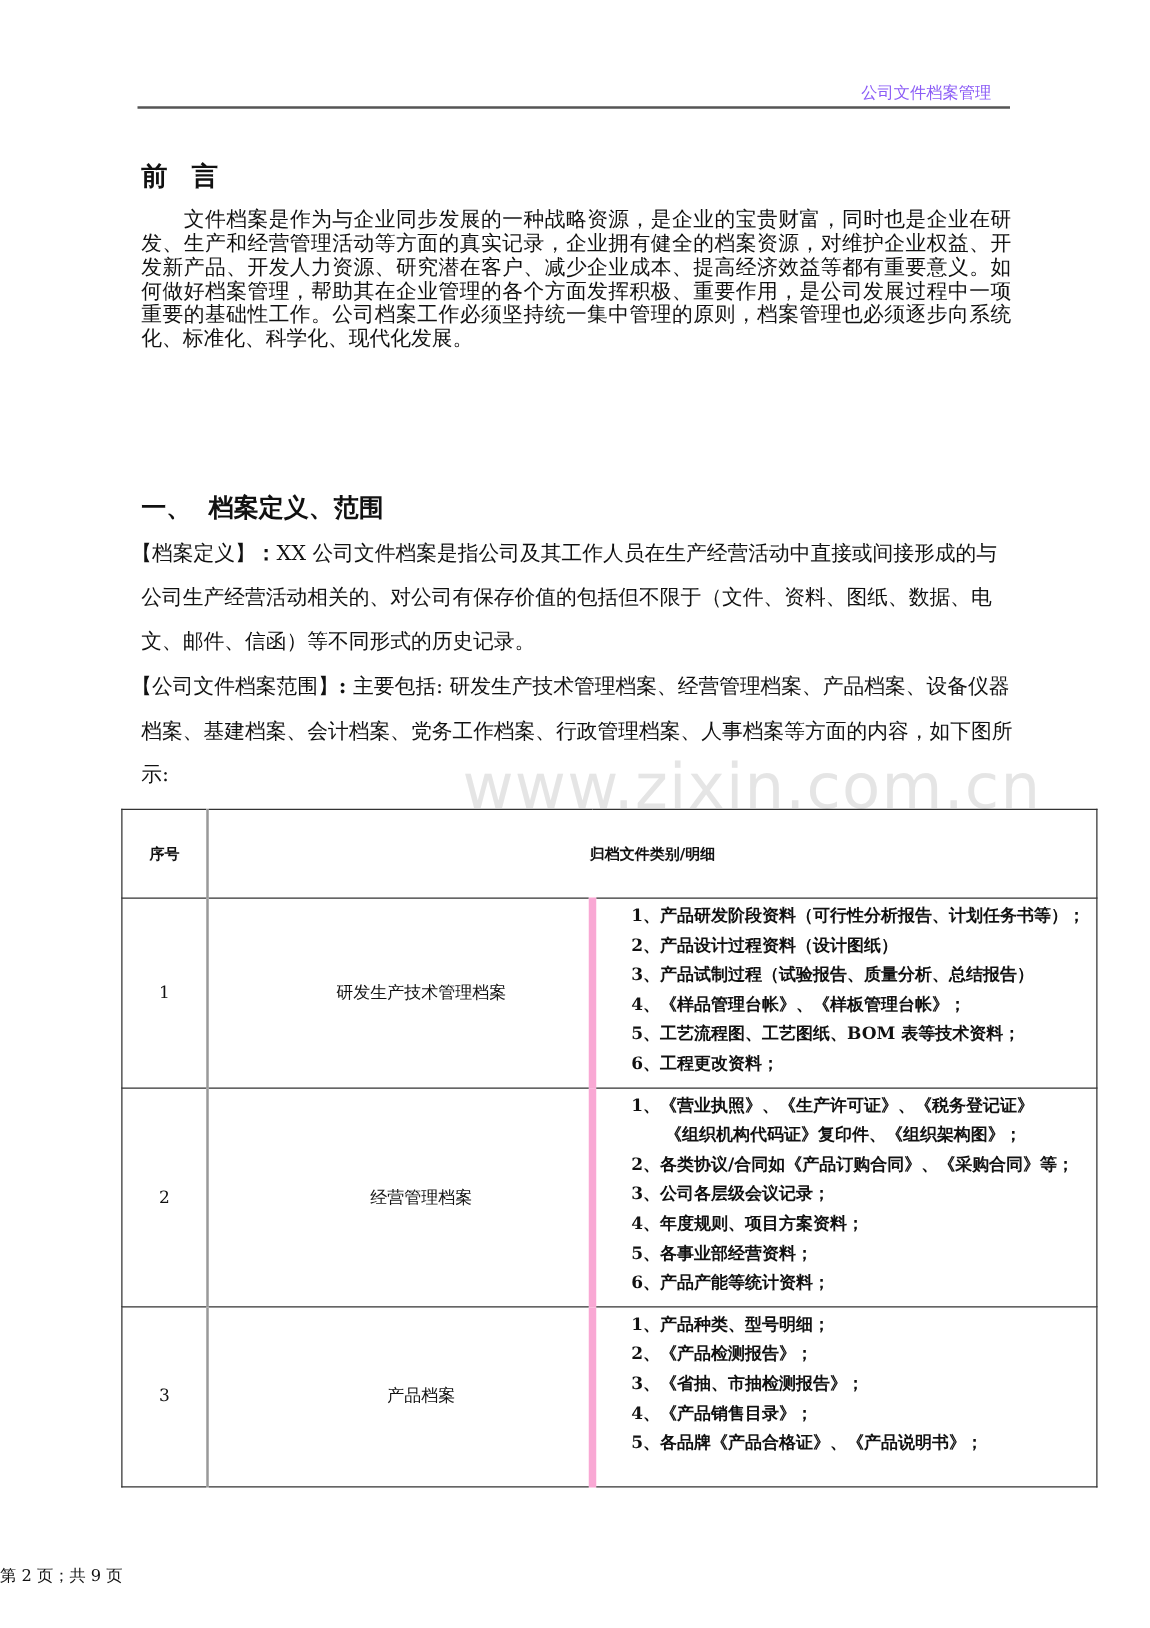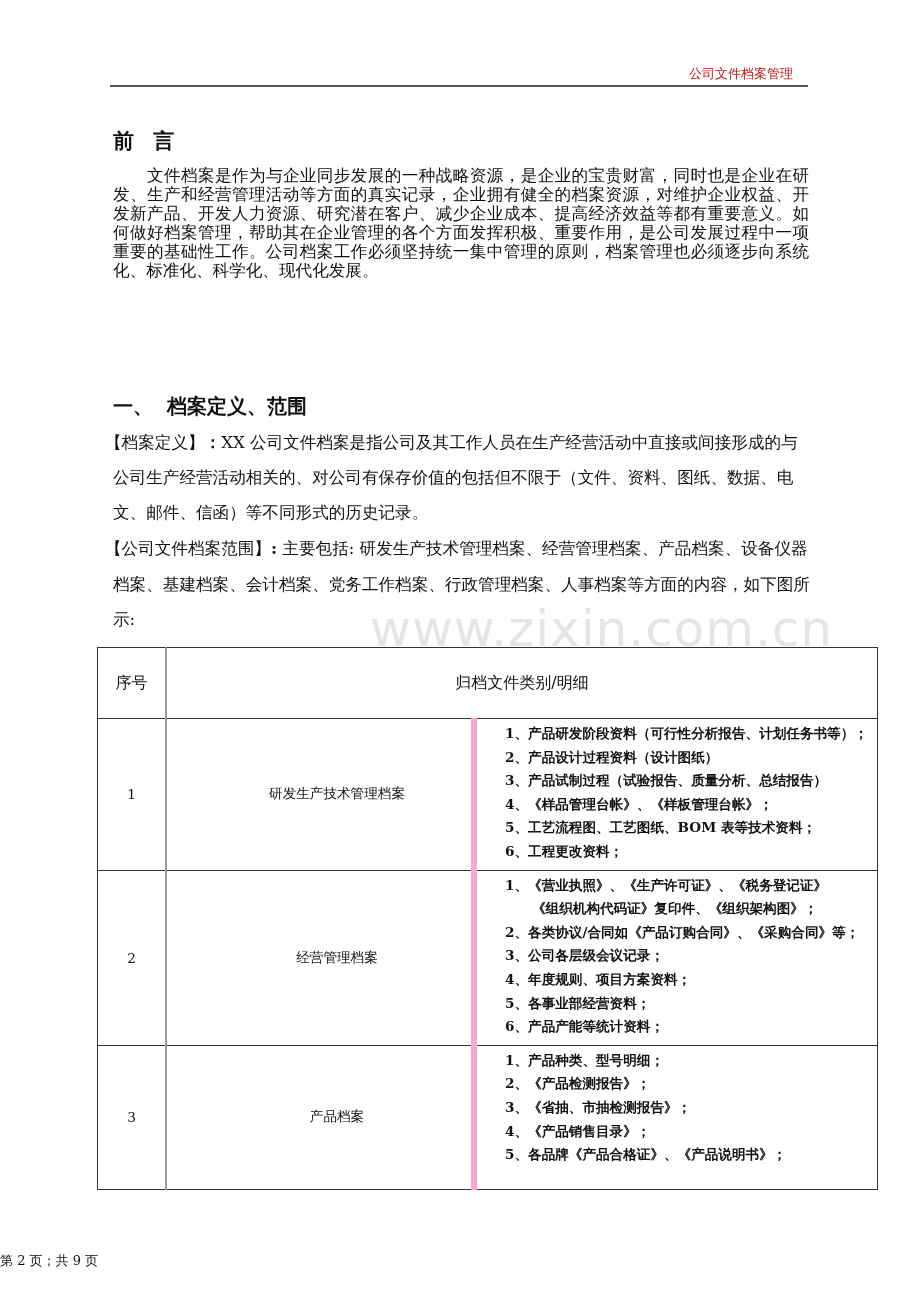--- a/index.html
+++ b/index.html
@@ -1,36 +1,36 @@
 <!DOCTYPE html>
 <html><head>
 <meta charset="utf-8">
 <style>
   html, body { margin: 0; padding: 0; background: #ffffff; }
   body { width: 920px; height: 1302px; position: relative; overflow: hidden;
          font-family: "DejaVu Serif", "Liberation Serif", serif; color: #111; }
   .page-header { position: absolute; left: 110px; top: 60px; width: 698px; height: 25px;
                  border-bottom: 2px solid #555; }
   .page-header .title { position: absolute; right: 15px; top: 5px; font-size: 13px;
-                        font-family: "DejaVu Sans", sans-serif; color: #b91c1c; }
+                        font-family: "DejaVu Sans", sans-serif; color: #8b5cf6; }
   .h-preface { position: absolute; left: 113px; top: 127px; font-size: 21px; font-weight: bold;
                font-family: "DejaVu Sans", sans-serif; letter-spacing: 6px; }
   .body-para { position: absolute; left: 113px; top: 166px; width: 696px; font-size: 16.6px;
                line-height: 19px; text-align: justify; text-indent: 34px; }
   .h-section { position: absolute; left: 113px; top: 393px; font-size: 20px; font-weight: bold;
                font-family: "DejaVu Sans", sans-serif; }
   .h-section .num { display: inline-block; width: 54px; }
   .def-para { position: absolute; left: 113px; width: 700px; font-size: 16.6px; line-height: 35.2px; }
   .def-para .colon { font-weight: bold; }
   .watermark { position: absolute; left: 370px; top: 600px; font-size: 50px; color: rgba(180,180,180,0.35);
                font-family: "DejaVu Sans", sans-serif; letter-spacing: 1px; pointer-events: none; }
   table.archive { position: absolute; left: 97px; top: 647px; width: 781px; border-collapse: collapse;
                   font-size: 13.6px; }
   table.archive th, table.archive td { border: 1.5px solid #333; padding: 0; }
-  table.archive th { font-weight: normal; font-size: 16px; font-family: "DejaVu Sans", sans-serif; height: 70px; }
+  table.archive th { font-weight: bold; font-size: 12px; font-family: "DejaVu Sans", sans-serif; height: 70px; }
   table.archive .col-no { width: 67px; border-right: 2px solid #999; }
   table.archive .col-cat { width: 268px; border-right: 6px solid #f9a8d4; text-align: center; padding-left: 36px; }
   table.archive td.no { text-align: center; border-right: 2px solid #999; }
   table.archive td.details { padding: 3px 0 6px 28px; vertical-align: top; font-weight: bold; }
   table.archive td.details div { line-height: 23.6px; white-space: nowrap; }
   table.archive td.details div.cont { padding-left: 27px; }
   .page-footer { position: absolute; left: 0; width: 780px; top: 1252px; text-align: left; font-size: 13px; }
 </style>
 </head>
 <body>

